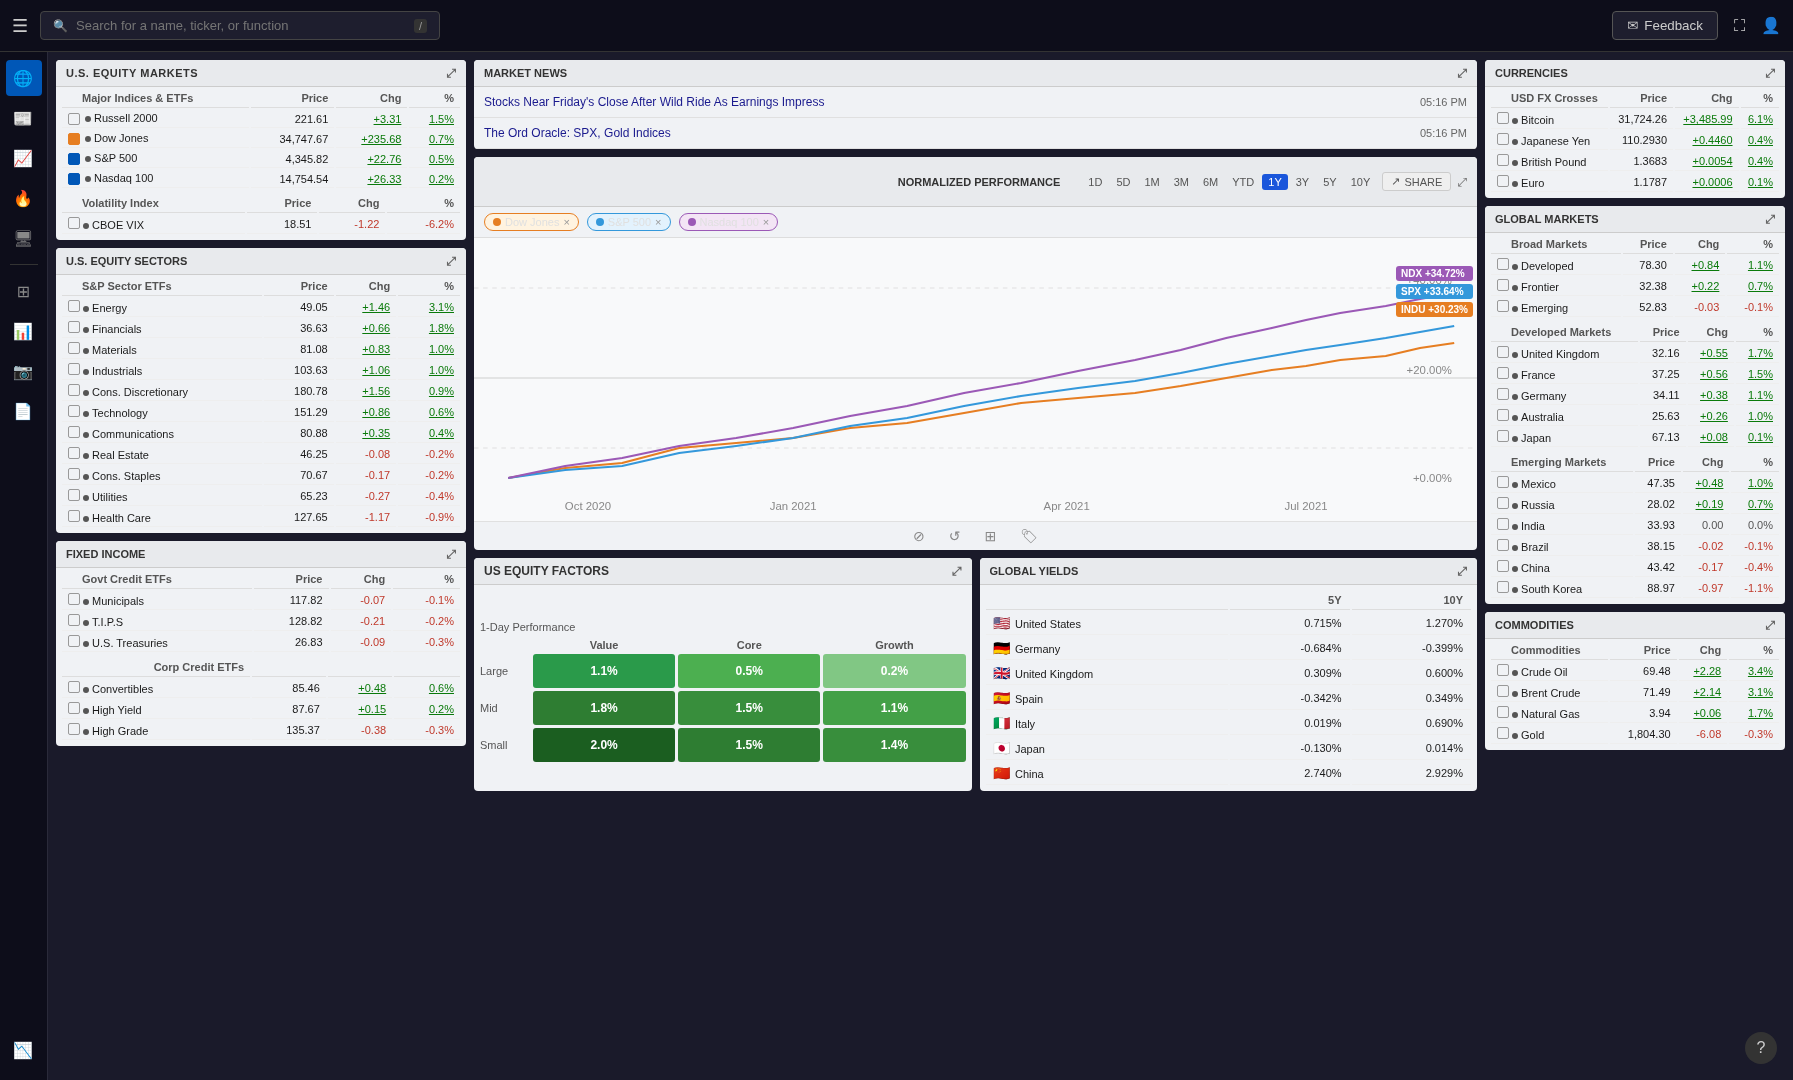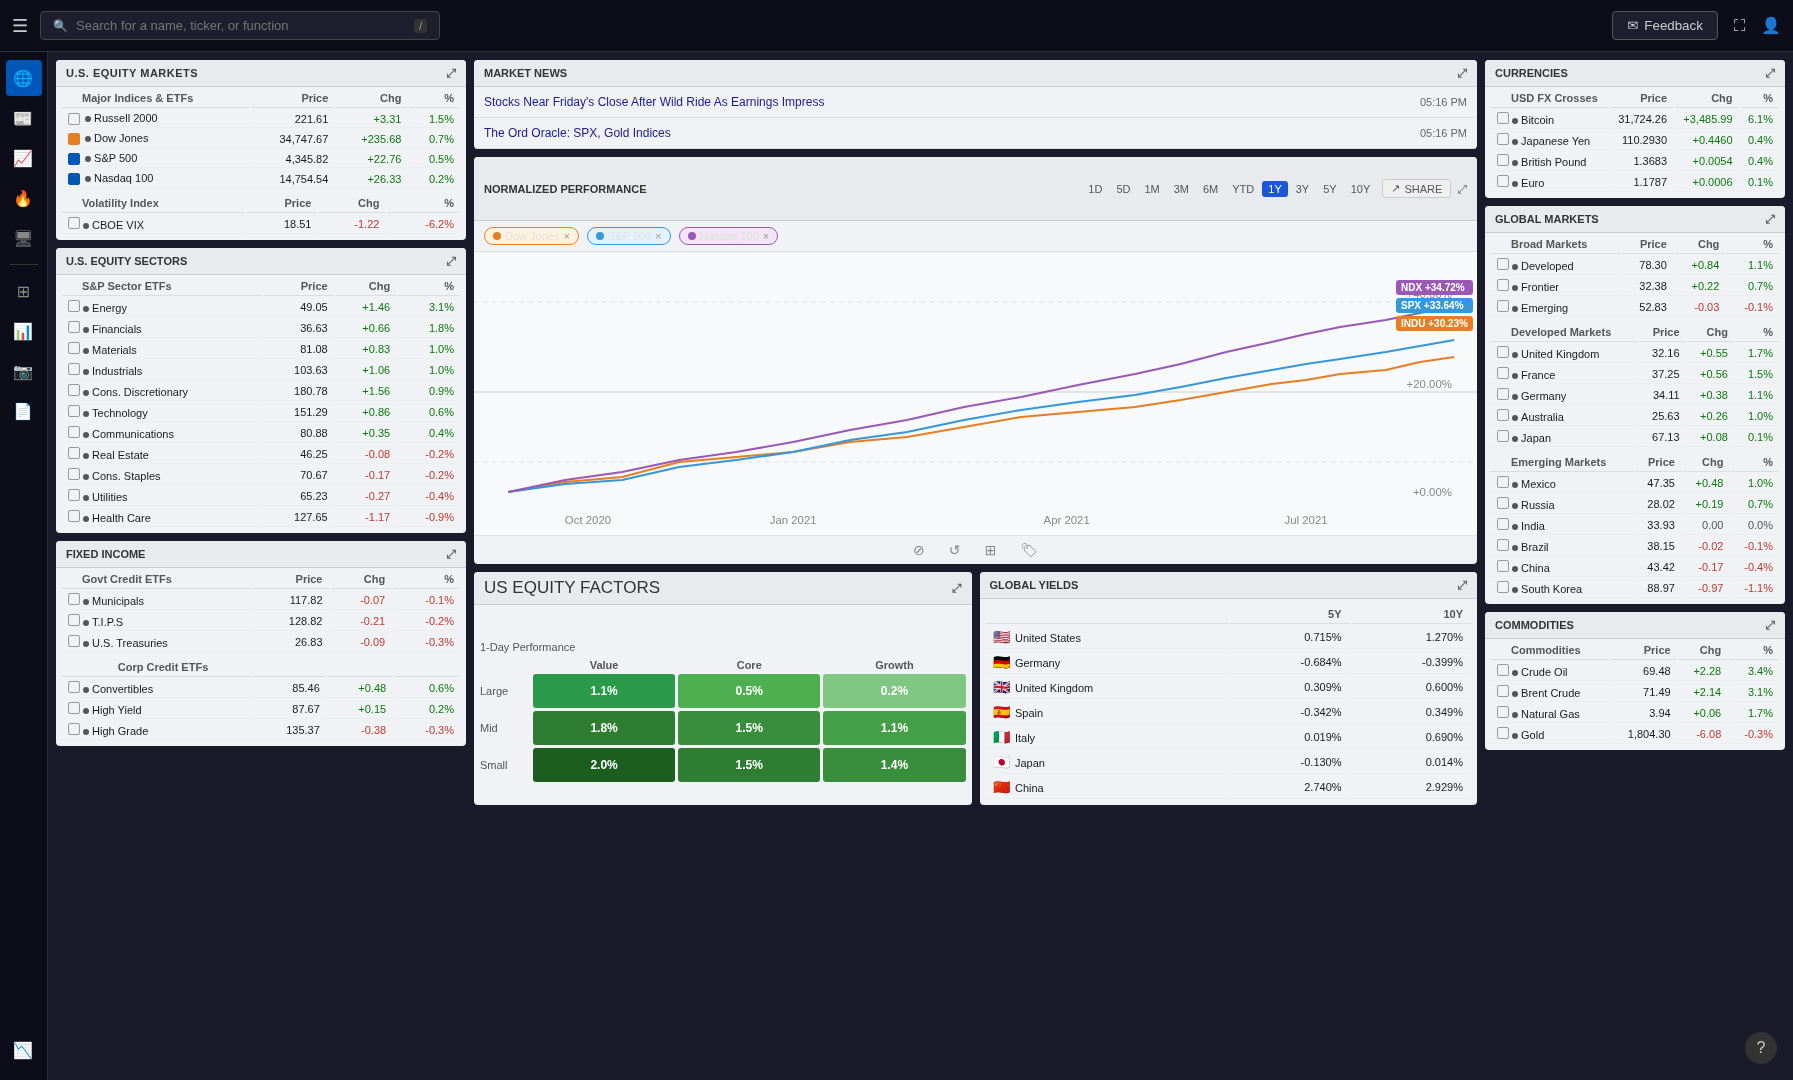--- a/index.html
+++ b/index.html
@@ -36,41 +36,41 @@
 
     
     .left-col { display: flex; flex-direction: column; gap: 8px; }
     
     
     .data-table { width: 100%; font-size: 11px; }
     .data-table th { font-size: 11px; font-weight: bold; color: #555; padding: 3px 6px; text-align: right; border-bottom: 1px solid #ddd; }
     .data-table th:first-child { text-align: left; }
     .data-table td { padding: 2px 6px; text-align: right; border-bottom: 1px solid #eee; }
     .data-table td:first-child { text-align: left; }
-    .positive { color: #0a7a0a; }
+    .positive { color: #0a7a0a; text-decoration: underline; }
     .negative { color: #c0392b; }
     .neutral { color: #555; }
     
     .checkbox { width: 12px; height: 12px; border: 1px solid #999; border-radius: 2px; display: inline-block; margin-right: 2px; vertical-align: middle; }
     .checkbox.checked { background: #0057b7; border-color: #0057b7; }
     .checkbox.orange { background: #e67e22; border-color: #e67e22; }
     
     .dot { display: inline-block; width: 6px; height: 6px; border-radius: 50%; background: #555; margin-right: 3px; vertical-align: middle; }
 
     
     .middle-col { display: flex; flex-direction: column; gap: 8px; }
     
     
     .news-item { display: flex; justify-content: space-between; align-items: center; padding: 8px 10px; border-bottom: 1px solid #e0e0e0; font-size: 12px; cursor: pointer; }
     .news-time { color: #666; font-size: 11px; white-space: nowrap; margin-left: 12px; }
     .news-title { color: #1a1a8e; }
 
     
     .chart-panel { background: #f0f2f5; border-radius: 4px; overflow: hidden; }
-    .chart-header { background: #e8eaed; padding: 22px 10px; display: flex; align-items: center; justify-content: space-between; border-bottom: 1px solid #ccc; }
+    .chart-header { background: #e8eaed; padding: 15px 10px; display: flex; align-items: center; justify-content: flex-end; border-bottom: 1px solid #ccc; gap: 22px; }
     .chart-title { font-weight: bold; font-size: 11px; color: #333; }
     .chart-controls { display: flex; align-items: center; gap: 6px; }
     .time-btn { padding: 2px 6px; font-size: 11px; cursor: pointer; border-radius: 3px; color: #555; }
     .time-btn.active { background: #1a56db; color: white; }
     .share-btn { display: flex; align-items: center; gap: 4px; font-size: 11px; color: #555; border: 1px solid #ccc; border-radius: 3px; padding: 2px 8px; cursor: pointer; }
     .chart-footer { display: flex; justify-content: center; gap: 24px; padding: 6px 10px; border-top: 1px solid #e0e0e0; }
     .chart-footer-btn { color: #888; font-size: 14px; cursor: pointer; }
 
     
     .bottom-middle { display: grid; grid-template-columns: 1fr 1fr; gap: 8px; }
@@ -316,21 +316,21 @@
     <td><span style="display:inline-block;width:12px;height:12px;border:1px solid #999;border-radius:2px;"></span> <span class="dot"></span>U.S. Treasuries</td>
     <td>26.83</td>
     <td class="negative">-0.09</td>
     <td class="negative">-0.3%</td>
   </tr>
               </tbody>
           </table>
           <table class="data-table" style="margin-top:2px;">
             <thead>
               <tr>
-                <th style="text-align:center; padding-left:20px;">Corp Credit ETFs</th>
+                <th style="text-align:right; padding-left:20px;">Corp Credit ETFs</th>
                 <th></th>
                 <th></th>
                 <th></th>
               </tr>
             </thead>
             <tbody id="fi-body2">
                 <tr>
     <td><span style="display:inline-block;width:12px;height:12px;border:1px solid #999;border-radius:2px;"></span> <span class="dot"></span>Convertibles</td>
     <td>85.46</td>
     <td class="positive">+0.48</td>
@@ -448,21 +448,21 @@
           <span class="chart-footer-btn">↺</span>
           <span class="chart-footer-btn">⊞</span>
           <span class="chart-footer-btn">🏷</span>
         </div>
       </div>
 
       <div class="bottom-middle">
 
         <div class="panel">
           <div class="panel-header">
-            <span style="font-size:17px;font-weight:normal;color:#333;">US EQUITY FACTORS</span>
+            <span style="font-size:12px;font-weight:bold;color:#333;">US EQUITY FACTORS</span>
             <span class="panel-expand">⤢</span>
           </div>
           <div style="padding:6px;margin-top:30px;">
             <div style="font-size:11px; color:#555; margin-bottom:6px;">1-Day Performance</div>
             <div style="display:grid; grid-template-columns:50px 1fr 1fr 1fr; gap:3px;">
               <div></div>
               <div style="text-align:center;font-size:11px;font-weight:bold;color:#555;">Value</div>
               <div style="text-align:center;font-size:11px;font-weight:bold;color:#555;">Core</div>
               <div style="text-align:center;font-size:11px;font-weight:bold;color:#555;">Growth</div>
 

